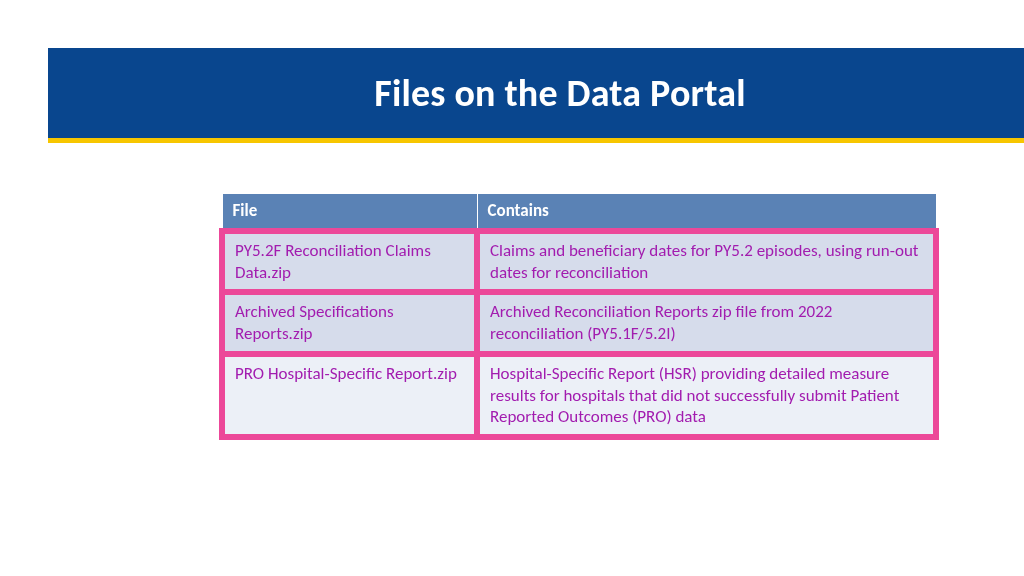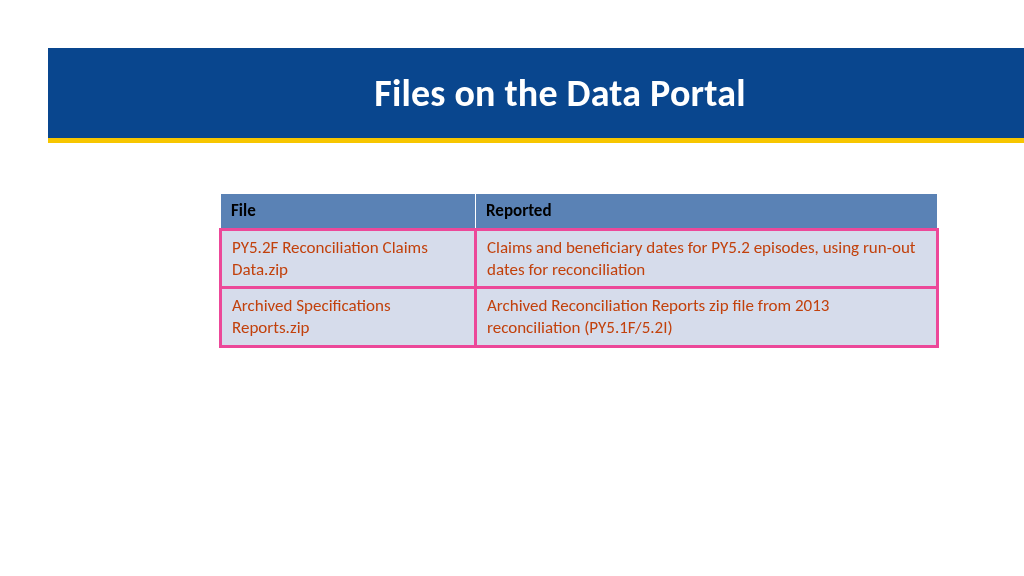--- a/index.html
+++ b/index.html
@@ -30,55 +30,59 @@
     padding: 18px 90px 0 155px;
   }
   table {
     width: 720px;
     border-collapse: collapse;
     font-size: 17px;
     line-height: 1.28;
   }
   th {
     background: #5a82b5;
-    color: #000000;
+    color: #ffffff;
     text-align: left;
     font-weight: 600;
     padding: 6px 10px 6px 10px;
     border: 1px solid #ffffff;
   }
   td {
     padding: 6px 10px 6px 10px;
     vertical-align: top;
-    color: #c2410c;
-    border: 3px solid #ec4899;
+    color: #a21caf;
+    border: 6px solid #ec4899;
   }
   th.col-file, td.col-file { width: 255px; }
   tr.band-a td { background: #d6dceb; }
   tr.band-b td { background: #ecf0f7; }
 </style>
 </head>
 <body>
 
 <div class="header">
   <h1>Files on the Data Portal</h1>
 </div>
 
 <div class="content">
   <table>
     <thead>
       <tr>
         <th class="col-file">File</th>
-        <th>Reported</th>
+        <th>Contains</th>
       </tr>
     </thead>
     <tbody>
       <tr class="band-a">
         <td class="col-file">PY5.2F Reconciliation Claims Data.zip</td>
         <td>Claims and beneficiary dates for PY5.2 episodes, using run-out dates for reconciliation</td>
       </tr>
       <tr class="band-a">
         <td class="col-file">Archived Specifications Reports.zip</td>
-        <td>Archived Reconciliation Reports zip file from 2013 reconciliation (PY5.1F/5.2I)</td>
+        <td>Archived Reconciliation Reports zip file from 2022 reconciliation (PY5.1F/5.2I)</td>
+      </tr>
+      <tr class="band-b">
+        <td class="col-file">PRO Hospital-Specific Report.zip</td>
+        <td>Hospital-Specific Report (HSR) providing detailed measure results for hospitals that did not successfully submit Patient Reported Outcomes (PRO) data</td>
       </tr>
     </tbody>
   </table>
 </div>
 
 </body></html>

